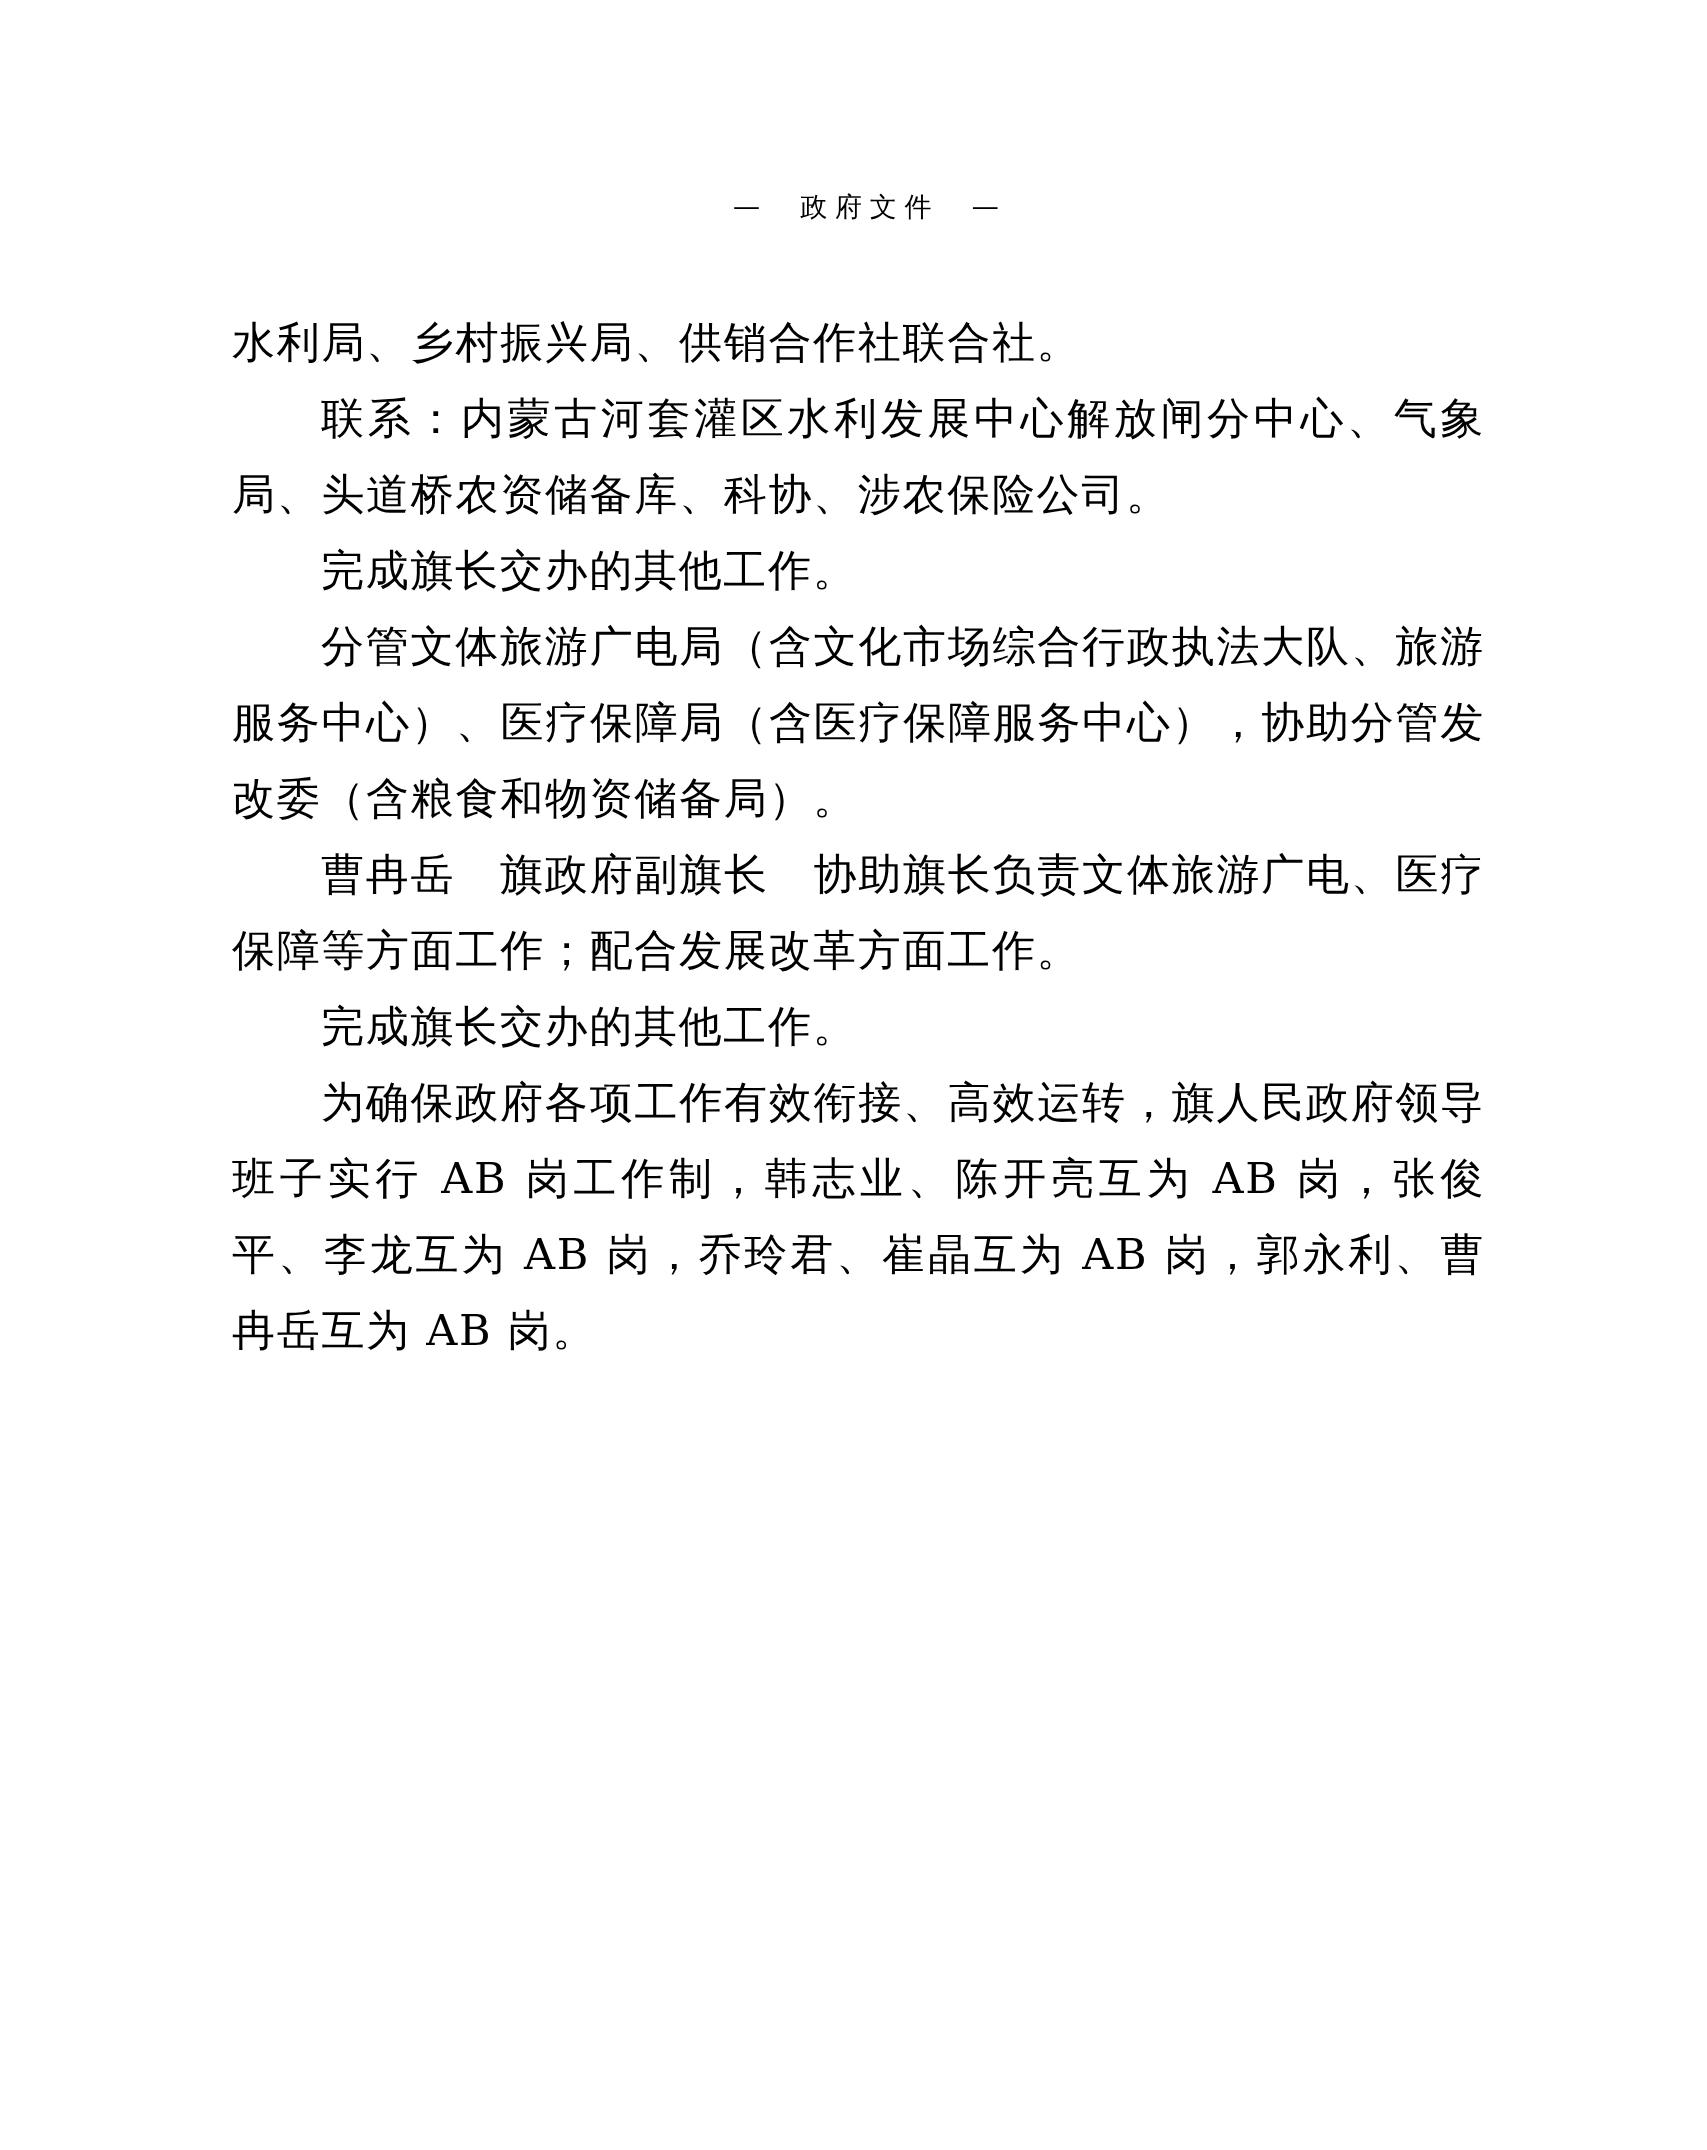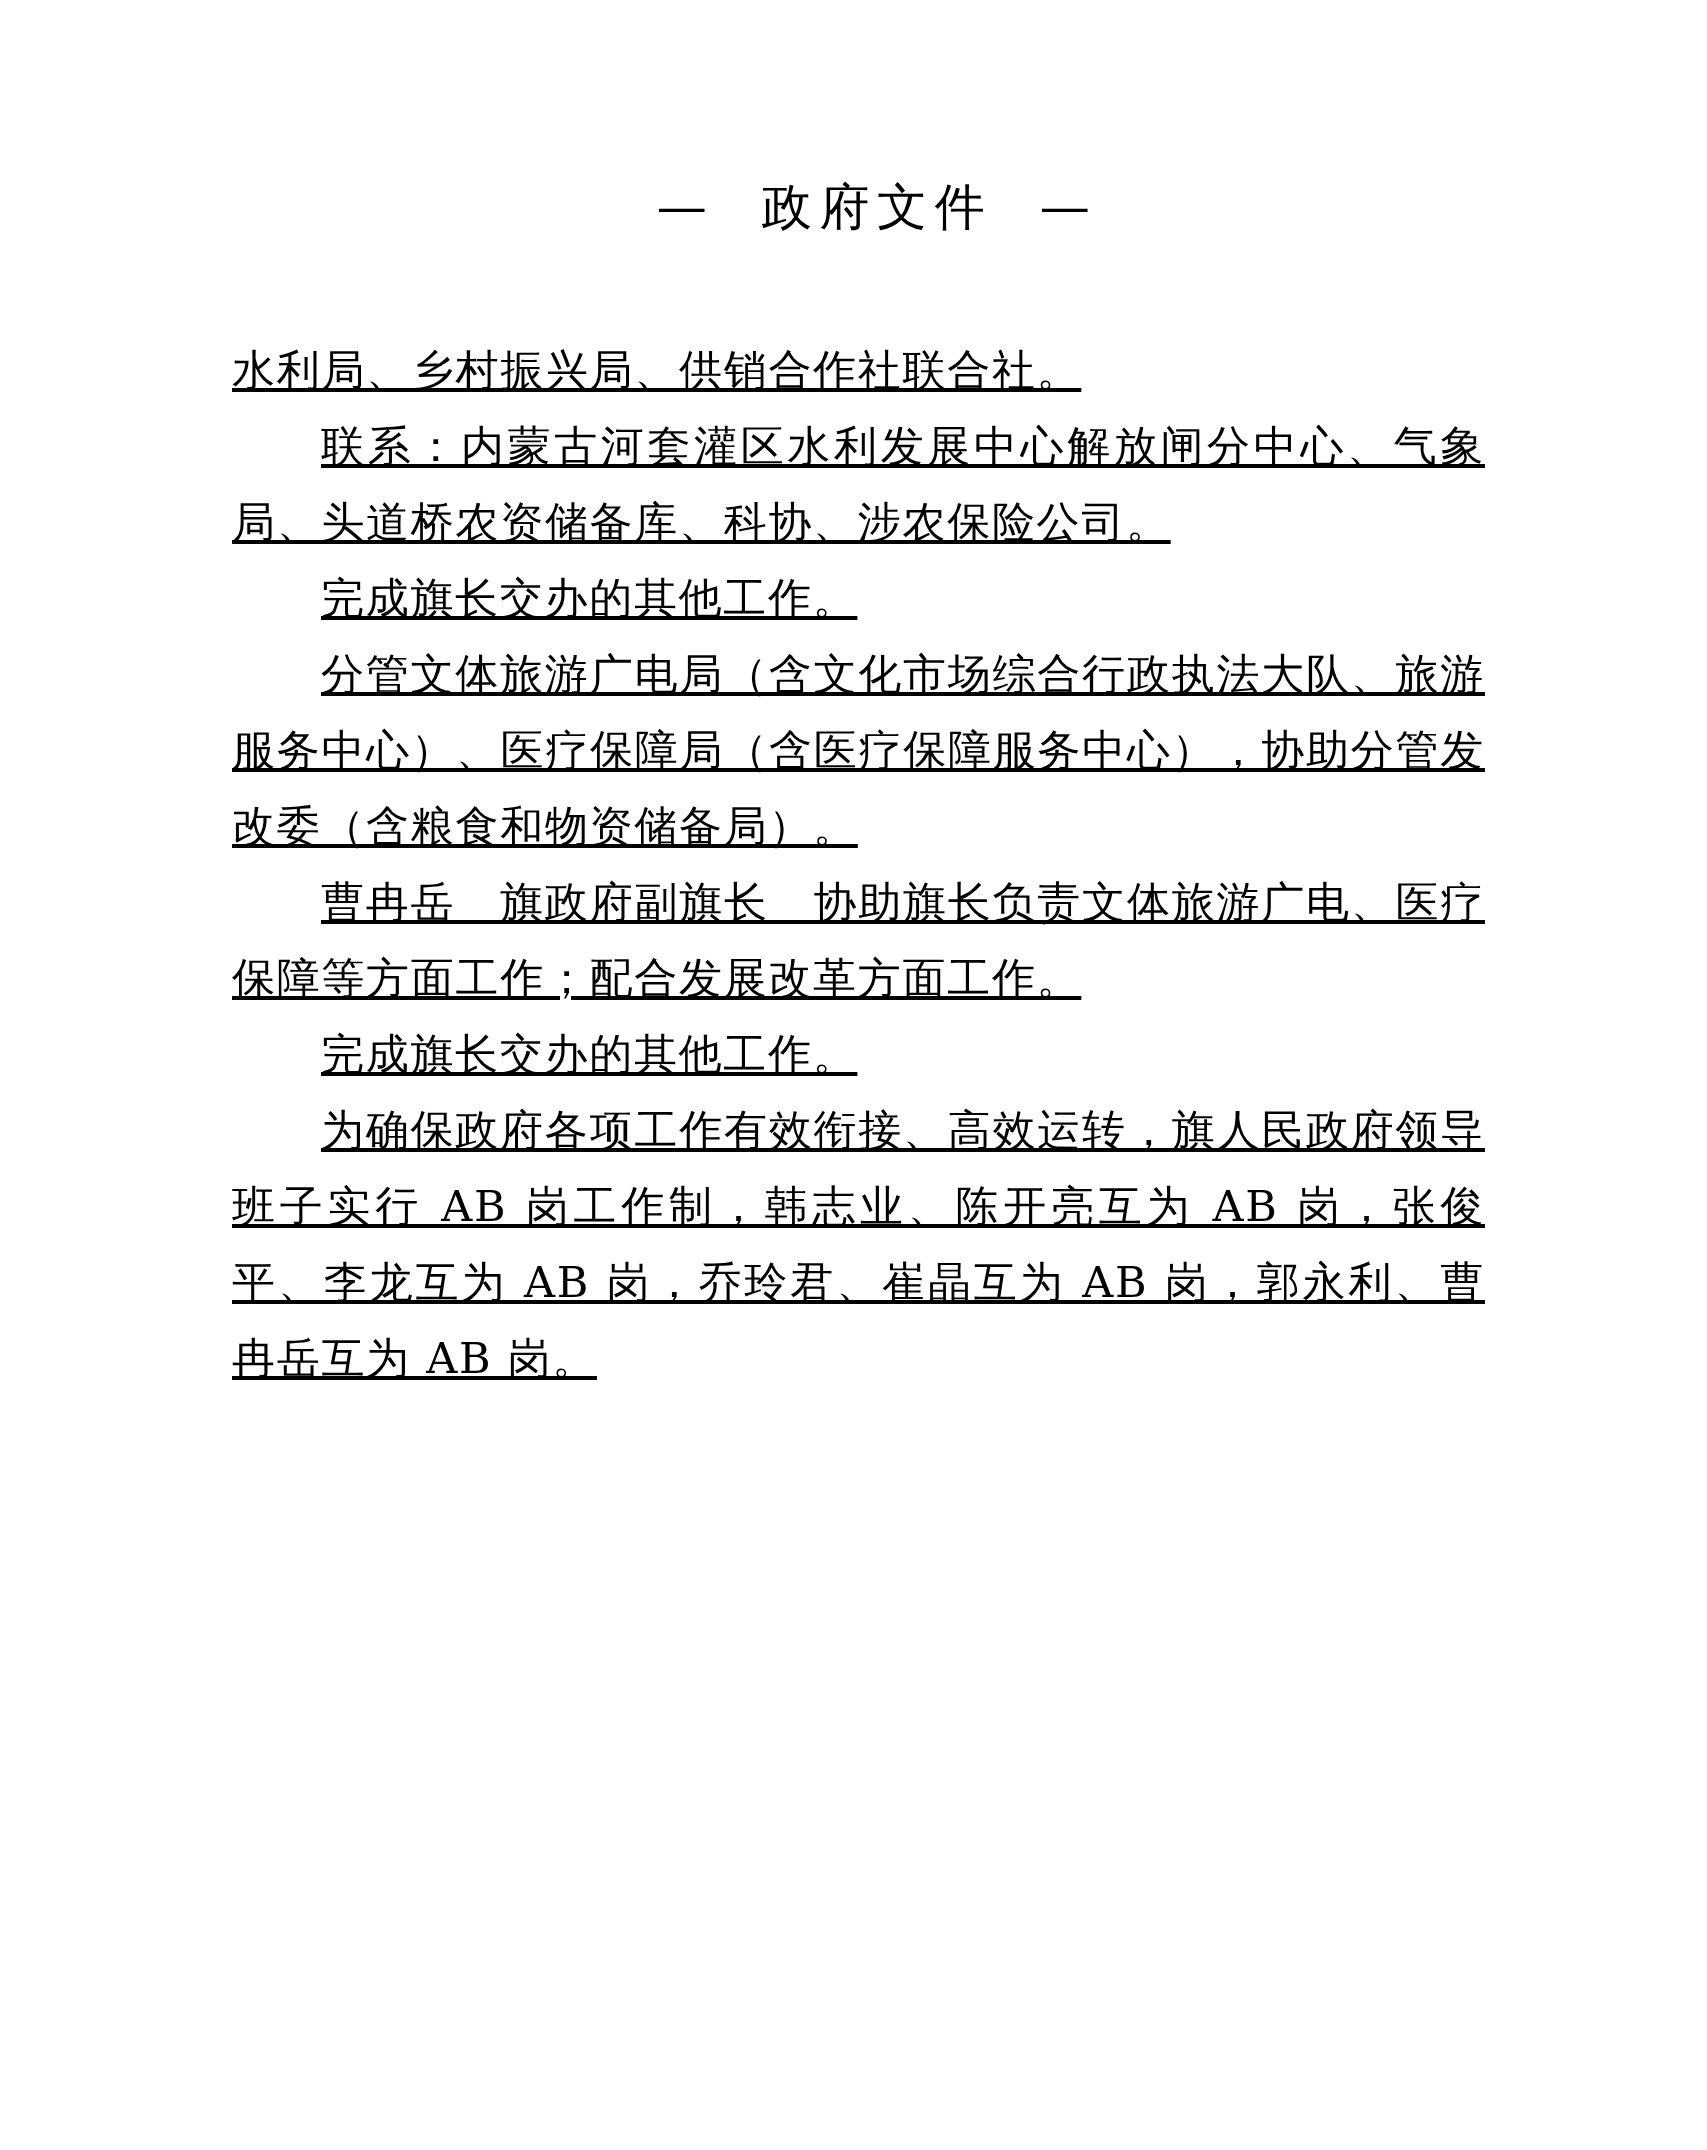--- a/index.html
+++ b/index.html
@@ -14,35 +14,34 @@
     overflow: hidden;
     color: #000000;
     font-family: "DejaVu Serif", "Liberation Serif", serif;
   }
   .header {
     position: absolute;
     top: 129px;
     left: 0;
     width: 1707px;
     text-align: center;
-    font-size: 50px;
+    font-size: 27px;
     line-height: 52px;
     letter-spacing: 7.7px;
     white-space: pre;
   }
   .body-text {
     position: absolute;
-    top: 332px;
+    top: 304px;
     left: 232px;
     width: 1253px;
     font-size: 43px;
     line-height: 76px;
     letter-spacing: 1.7px;
     text-align: justify;
-    text-decoration: underline;
   }
   .body-text p {
     margin: 0;
     text-indent: 89px;
   }
   .body-text p.no-indent {
     text-indent: 0;
   }
 </style>
 </head>

